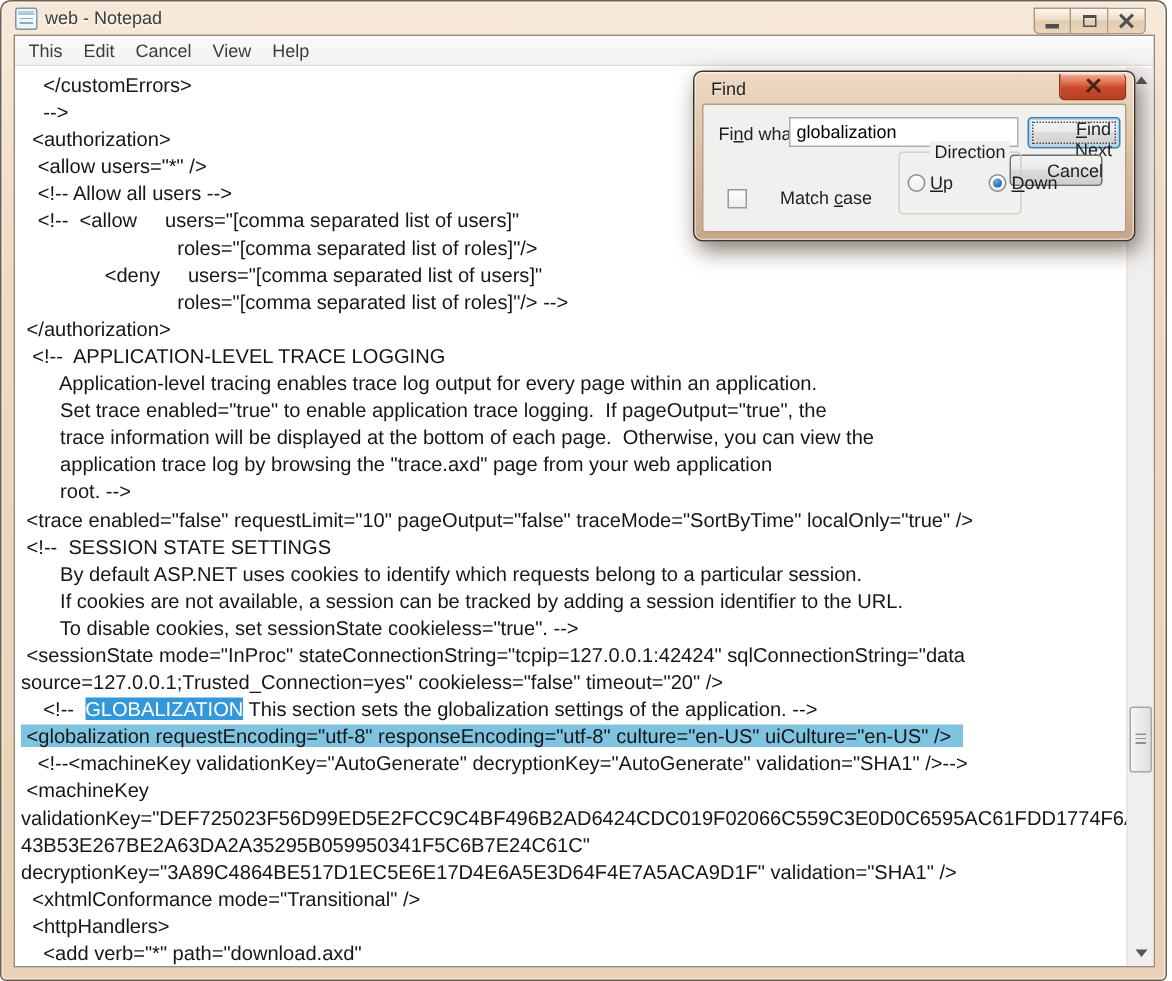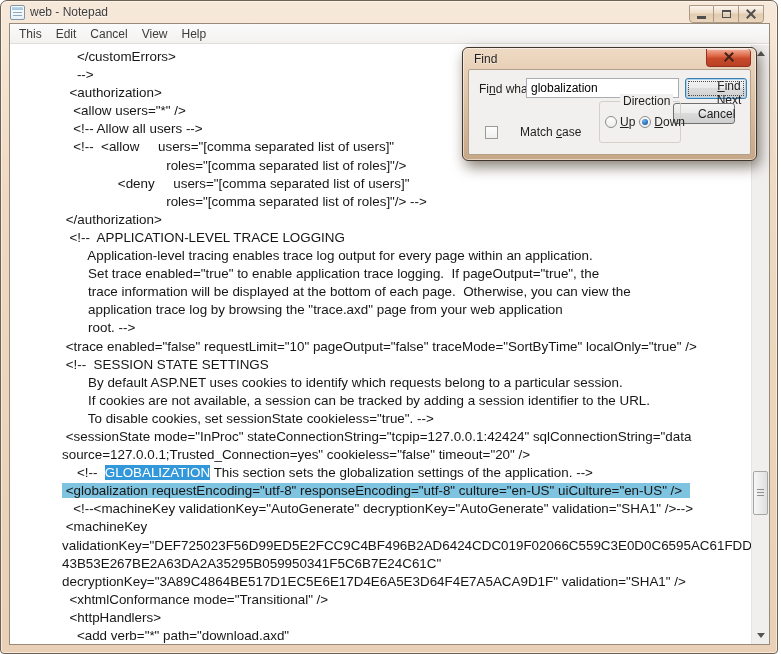--- a/index.html
+++ b/index.html
@@ -32,21 +32,21 @@
   .glyph-x::before,.glyph-x::after{content:"";position:absolute;left:-1px;top:4px;width:12px;height:2px;background:#4F4F4F;}
   .glyph-x::before{transform:rotate(45deg);}
   .glyph-x::after{transform:rotate(-45deg);}
 
   .client{position:absolute;left:8px;right:7px;top:22px;bottom:8px;
     border:1px solid #998B7A;background:#fff;overflow:hidden;}
   .menubar{height:20px;background:linear-gradient(#FBFBFB,#F2F1F0);
     border-bottom:1px solid #E0DDD8;display:flex;align-items:center;padding-left:2px;}
   .menu-item{font-size:12px;color:#3C3C3C;padding:2px 7px;}
 
-  .editor{position:absolute;left:0;right:0;top:21px;bottom:0;background:#fff;margin-left:48px;}
+  .editor{position:absolute;left:0;right:0;top:21px;bottom:0;background:#fff;}
   .doc{position:absolute;left:0;top:0;right:18px;bottom:0;overflow:hidden;
     padding:3px 0 0 4px;font-size:13.4px;line-height:18.1px;color:#161616;white-space:pre;}
   .line{height:18.1px;}
   .sel{background:var(--sel-bg,#3398DA);color:#fff;}
   .hl{background:var(--hl-bg,#7EC3E0);padding-right:8px;}
 
   
   .scrollbar{position:absolute;top:0;right:0;width:18px;height:100%;
     background:#F1EFEE;border-left:1px solid #E6E3E0;}
   .sb-btn{position:absolute;left:0;width:18px;height:17px;display:flex;align-items:center;justify-content:center;}
@@ -80,21 +80,21 @@
     font-size:12px;padding:2px 4px;color:#000;}
   .btn{position:absolute;width:62px;height:21px;font-family:"Liberation Sans",sans-serif;
     font-size:12px;color:#222;border:1px solid #707070;border-radius:3px;
     background:linear-gradient(#F4F4F4,#EBEBEB 45%,#DCDCDC 50%,#CFCFCF);padding:0;}
   .btn.default{border-color:#3C7FB1;box-shadow:0 0 0 1px #A8D4EF inset;
     outline:1px dotted #4A4A4A;outline-offset:-4px;}
   .groupbox{position:absolute;left:130px;top:31px;width:82px;height:42px;
     border:1px solid #D5D0C7;border-radius:3px;}
   .gb-label{position:absolute;left:20px;top:-8px;background:#F1F0EE;padding:0 3px;
     font-size:12px;color:#1E1E1E;}
-  .radio-row{position:absolute;left:5px;top:13px;display:flex;gap:4px;}
+  .radio-row{position:absolute;left:5px;top:13px;display:flex;gap:24px;}
   .radio{display:flex;align-items:center;gap:3px;font-size:12px;color:#1E1E1E;}
   .rdot{width:12px;height:12px;border:1px solid #8B8B8B;border-radius:50%;
     background:linear-gradient(#FEFEFE,#EDEDED);position:relative;}
   .rdot.on::after{content:"";position:absolute;left:2px;top:2px;width:6px;height:6px;border-radius:50%;
     background:radial-gradient(circle at 35% 30%,#6FB3E8,#2A71B8 60%,#1C5A9C);}
   .checkbox{position:absolute;left:16px;top:55px;display:flex;align-items:center;gap:22px;
     font-size:12px;color:#1E1E1E;}
   .cbox{width:13px;height:13px;border:1px solid #9A9A9A;
     background:linear-gradient(#FDFDFD,#EFEFEF);}
 </style>

